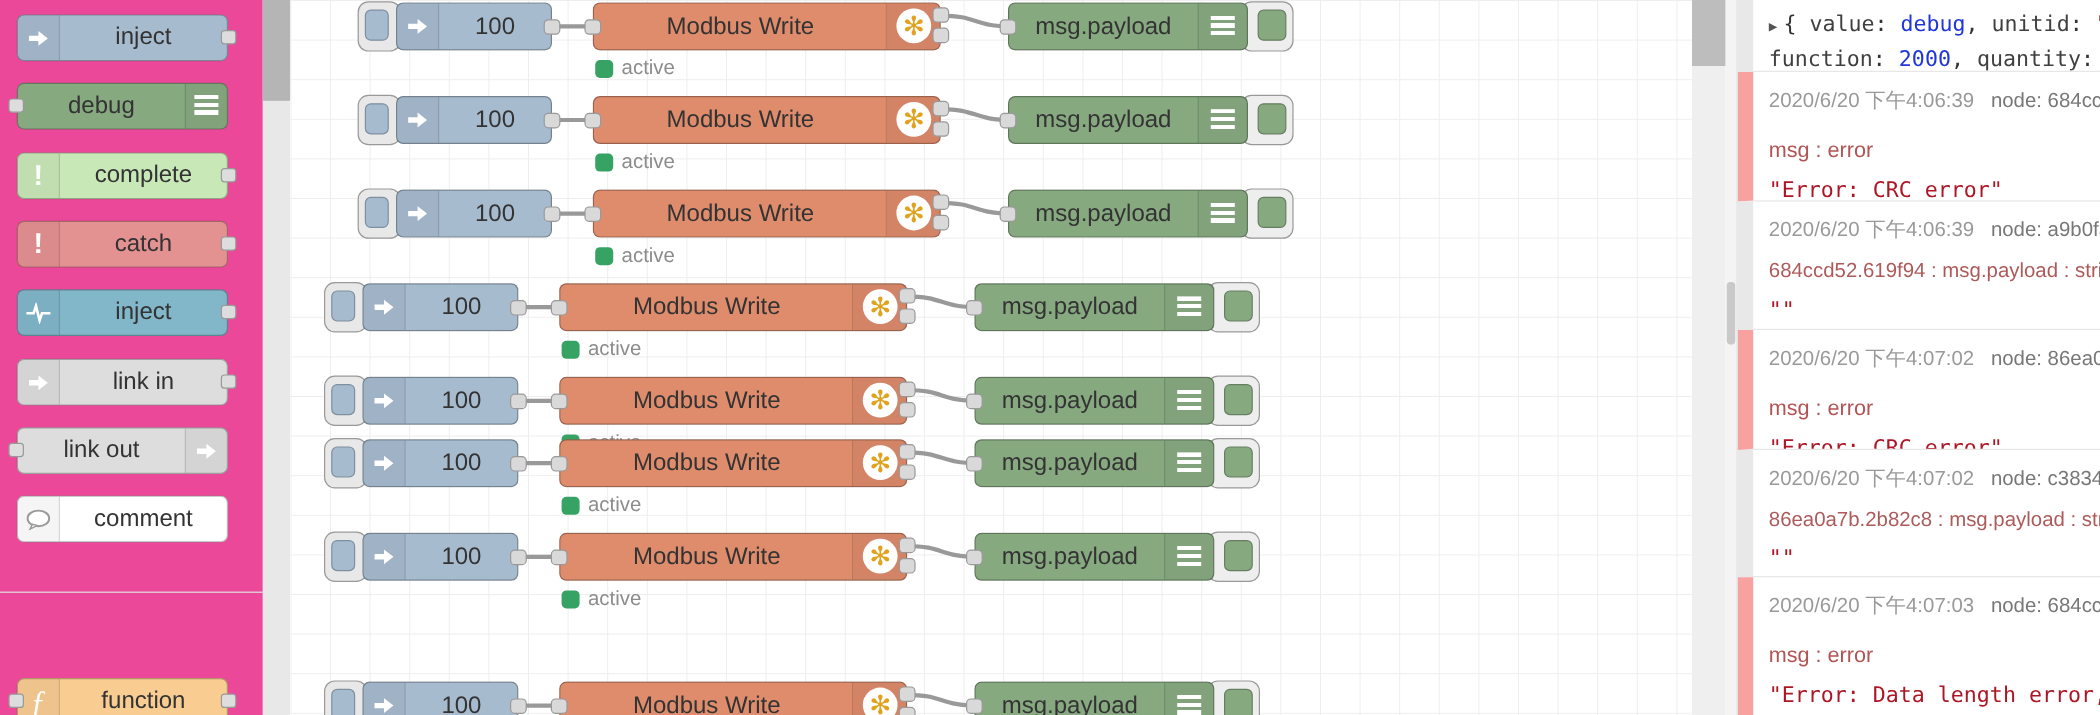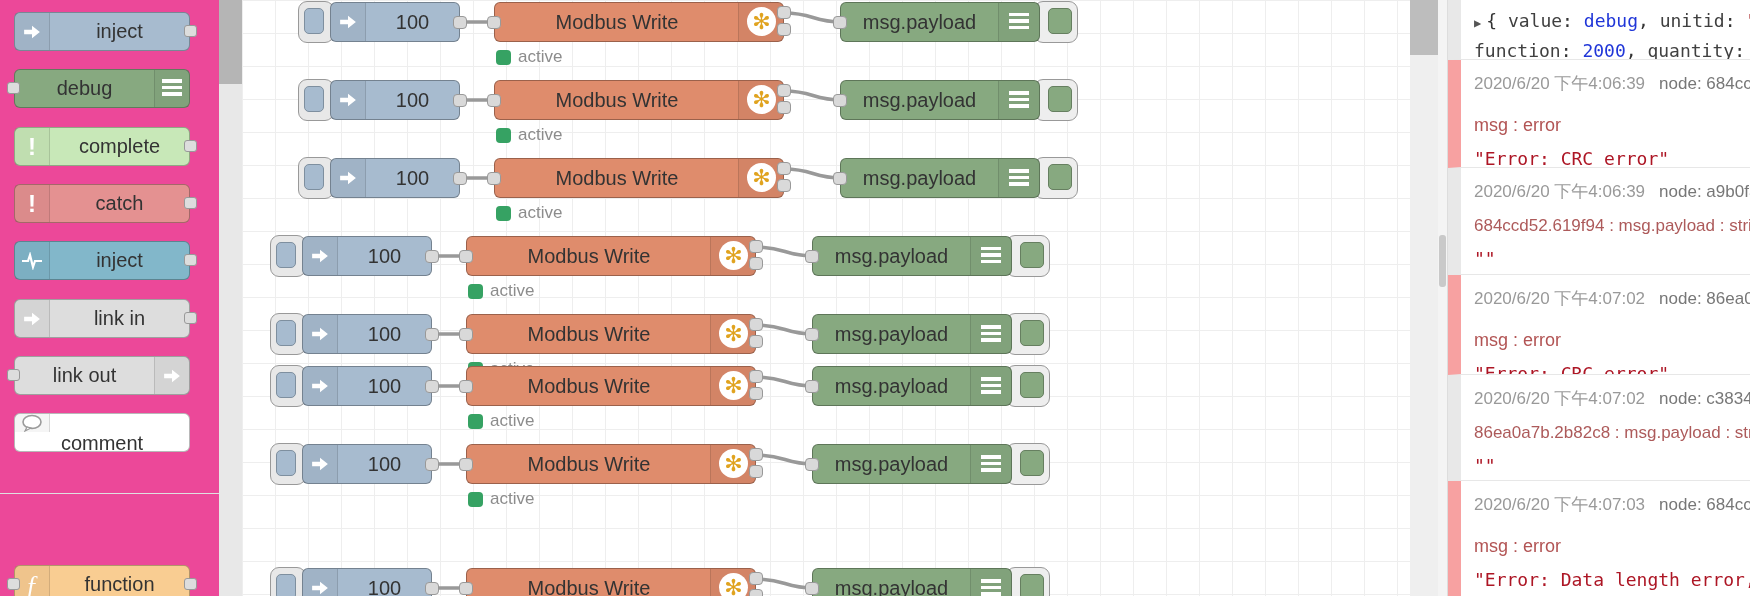--- a/index.html
+++ b/index.html
@@ -146,21 +146,21 @@
         </div>
         <div class="pnode icon-right" style="top: 356px; background: rgb(221, 221, 221);">
     <div class="picon">
             <svg width="18" height="18" viewBox="0 0 16 16">
               <path d="M1 6 h7 V2.5 L15 8 l-7 5.5 V10 H1 z" fill="#fff"></path>
             </svg>
           </div>
     <div class="plabel">link out</div>
   <div class="pstub left"></div>
         </div>
-        <div class="pnode" style="top: 413px; background: rgb(255, 255, 255); flex-direction: column;">
+        <div class="pnode" style="top: 413px; background: rgb(255, 255, 255);">
     <div class="picon">
             <svg width="22" height="18" viewBox="0 0 22 18">
               <ellipse cx="11" cy="8" rx="9" ry="6.5" fill="#fff" stroke="#9a9a9a" stroke-width="1.6"></ellipse>
               <path d="M6 13 L4 17 L10 14 Z" fill="#fff" stroke="#9a9a9a" stroke-width="1.2"></path>
             </svg>
           </div>
     <div class="plabel">comment</div>
   </div>
         <div class="pnode" style="top: 565px; background: rgb(249, 205, 146);">
     <div class="picon">

